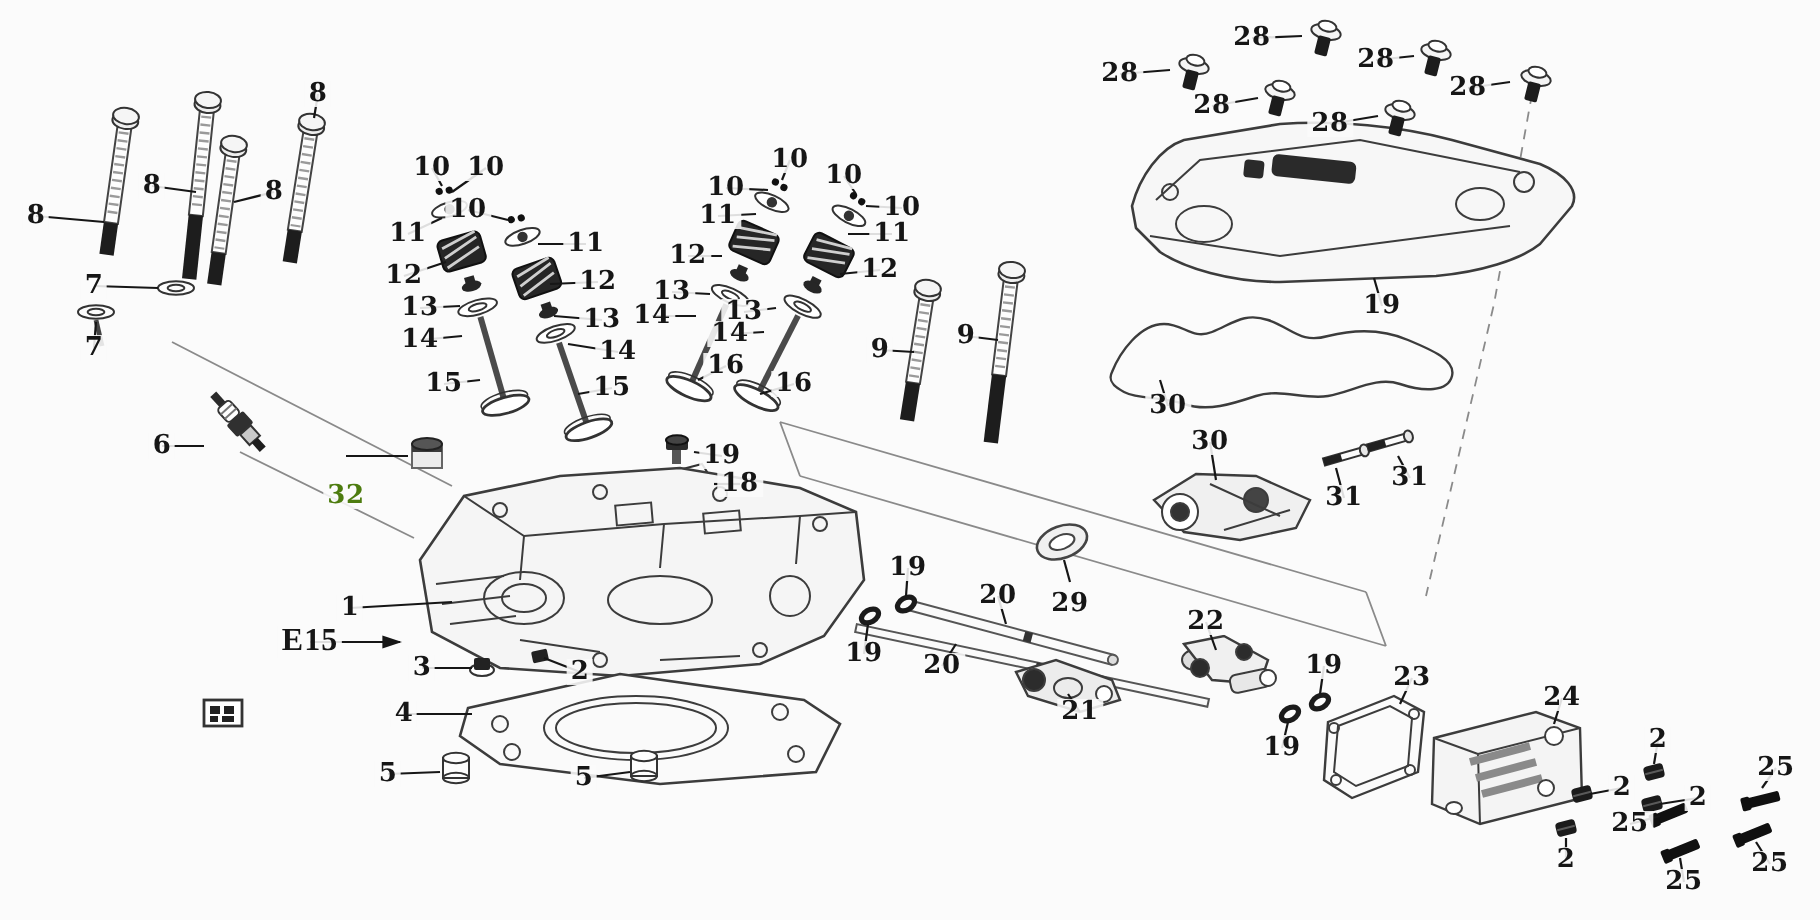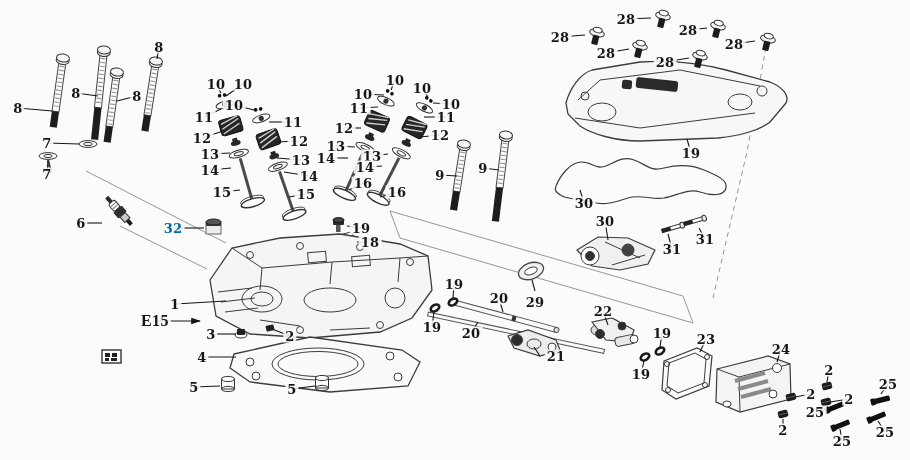--- a/index.html
+++ b/index.html
@@ -4,21 +4,21 @@
 <style>
   html,body{margin:0;padding:0;background:#e9e9e9;}
   .canvas{position:relative;width:910px;height:460px;background:#fbfbfb;overflow:hidden;
           font-family:"DejaVu Serif",serif;}
   #diagram-svg{position:absolute;left:0;top:0;}
   #callout-layer{position:absolute;left:0;top:0;width:100%;height:100%;}
   .callout{position:absolute;font-weight:bold;font-size:13px;line-height:1;color:#161616;
            background:rgba(251,251,251,.88);padding:0 2px;transform:translate(-50%,-50%);
            letter-spacing:.3px;white-space:nowrap;}
   .callout.big{font-size:16px;letter-spacing:.5px;}
-  .callout.muted{color:#0369a1;}
+  .callout.muted{color:#4d7c0f;margin-top:20px;}
 </style>
 </head>
 <body>
 
 <div class="canvas">
 <svg id="diagram-svg" width="910" height="460" viewBox="0 0 910 460">
   <defs>
     <marker id="arrowhead" markerWidth="9" markerHeight="8" refX="8" refY="3" orient="auto">
       <path d="M0,0 L9,3 L0,6 Z" fill="#161616"></path>
     </marker>
@@ -448,21 +448,21 @@
       <span class="callout" style="left: 290px; top: 336px;">2</span>
       <span class="callout" style="left: 202px; top: 357px;">4</span>
       <span class="callout" style="left: 194px; top: 387px;">5</span>
       <span class="callout" style="left: 292px; top: 389px;">5</span>
       <span class="callout" style="left: 454px; top: 284px;">19</span>
       <span class="callout" style="left: 432px; top: 327px;">19</span>
       <span class="callout" style="left: 662px; top: 333px;">19</span>
       <span class="callout" style="left: 641px; top: 374px;">19</span>
       <span class="callout" style="left: 499px; top: 298px;">20</span>
       <span class="callout" style="left: 471px; top: 333px;">20</span>
-      <span class="callout" style="left: 556px; top: 356px;">21</span>
+      <span class="callout" style="left: 540px; top: 356px;">21</span>
       <span class="callout" style="left: 603px; top: 311px;">22</span>
       <span class="callout" style="left: 535px; top: 291px; margin-top: 11px;">29</span>
       <span class="callout" style="left: 584px; top: 203px;">30</span>
       <span class="callout" style="left: 605px; top: 221px;">30</span>
       <span class="callout" style="left: 672px; top: 249px;">31</span>
       <span class="callout" style="left: 705px; top: 239px;">31</span>
       <span class="callout" style="left: 691px; top: 153px;">19</span>
       <span class="callout" style="left: 560px; top: 37px;">28</span>
       <span class="callout" style="left: 626px; top: 19px;">28</span>
       <span class="callout" style="left: 606px; top: 53px;">28</span>

